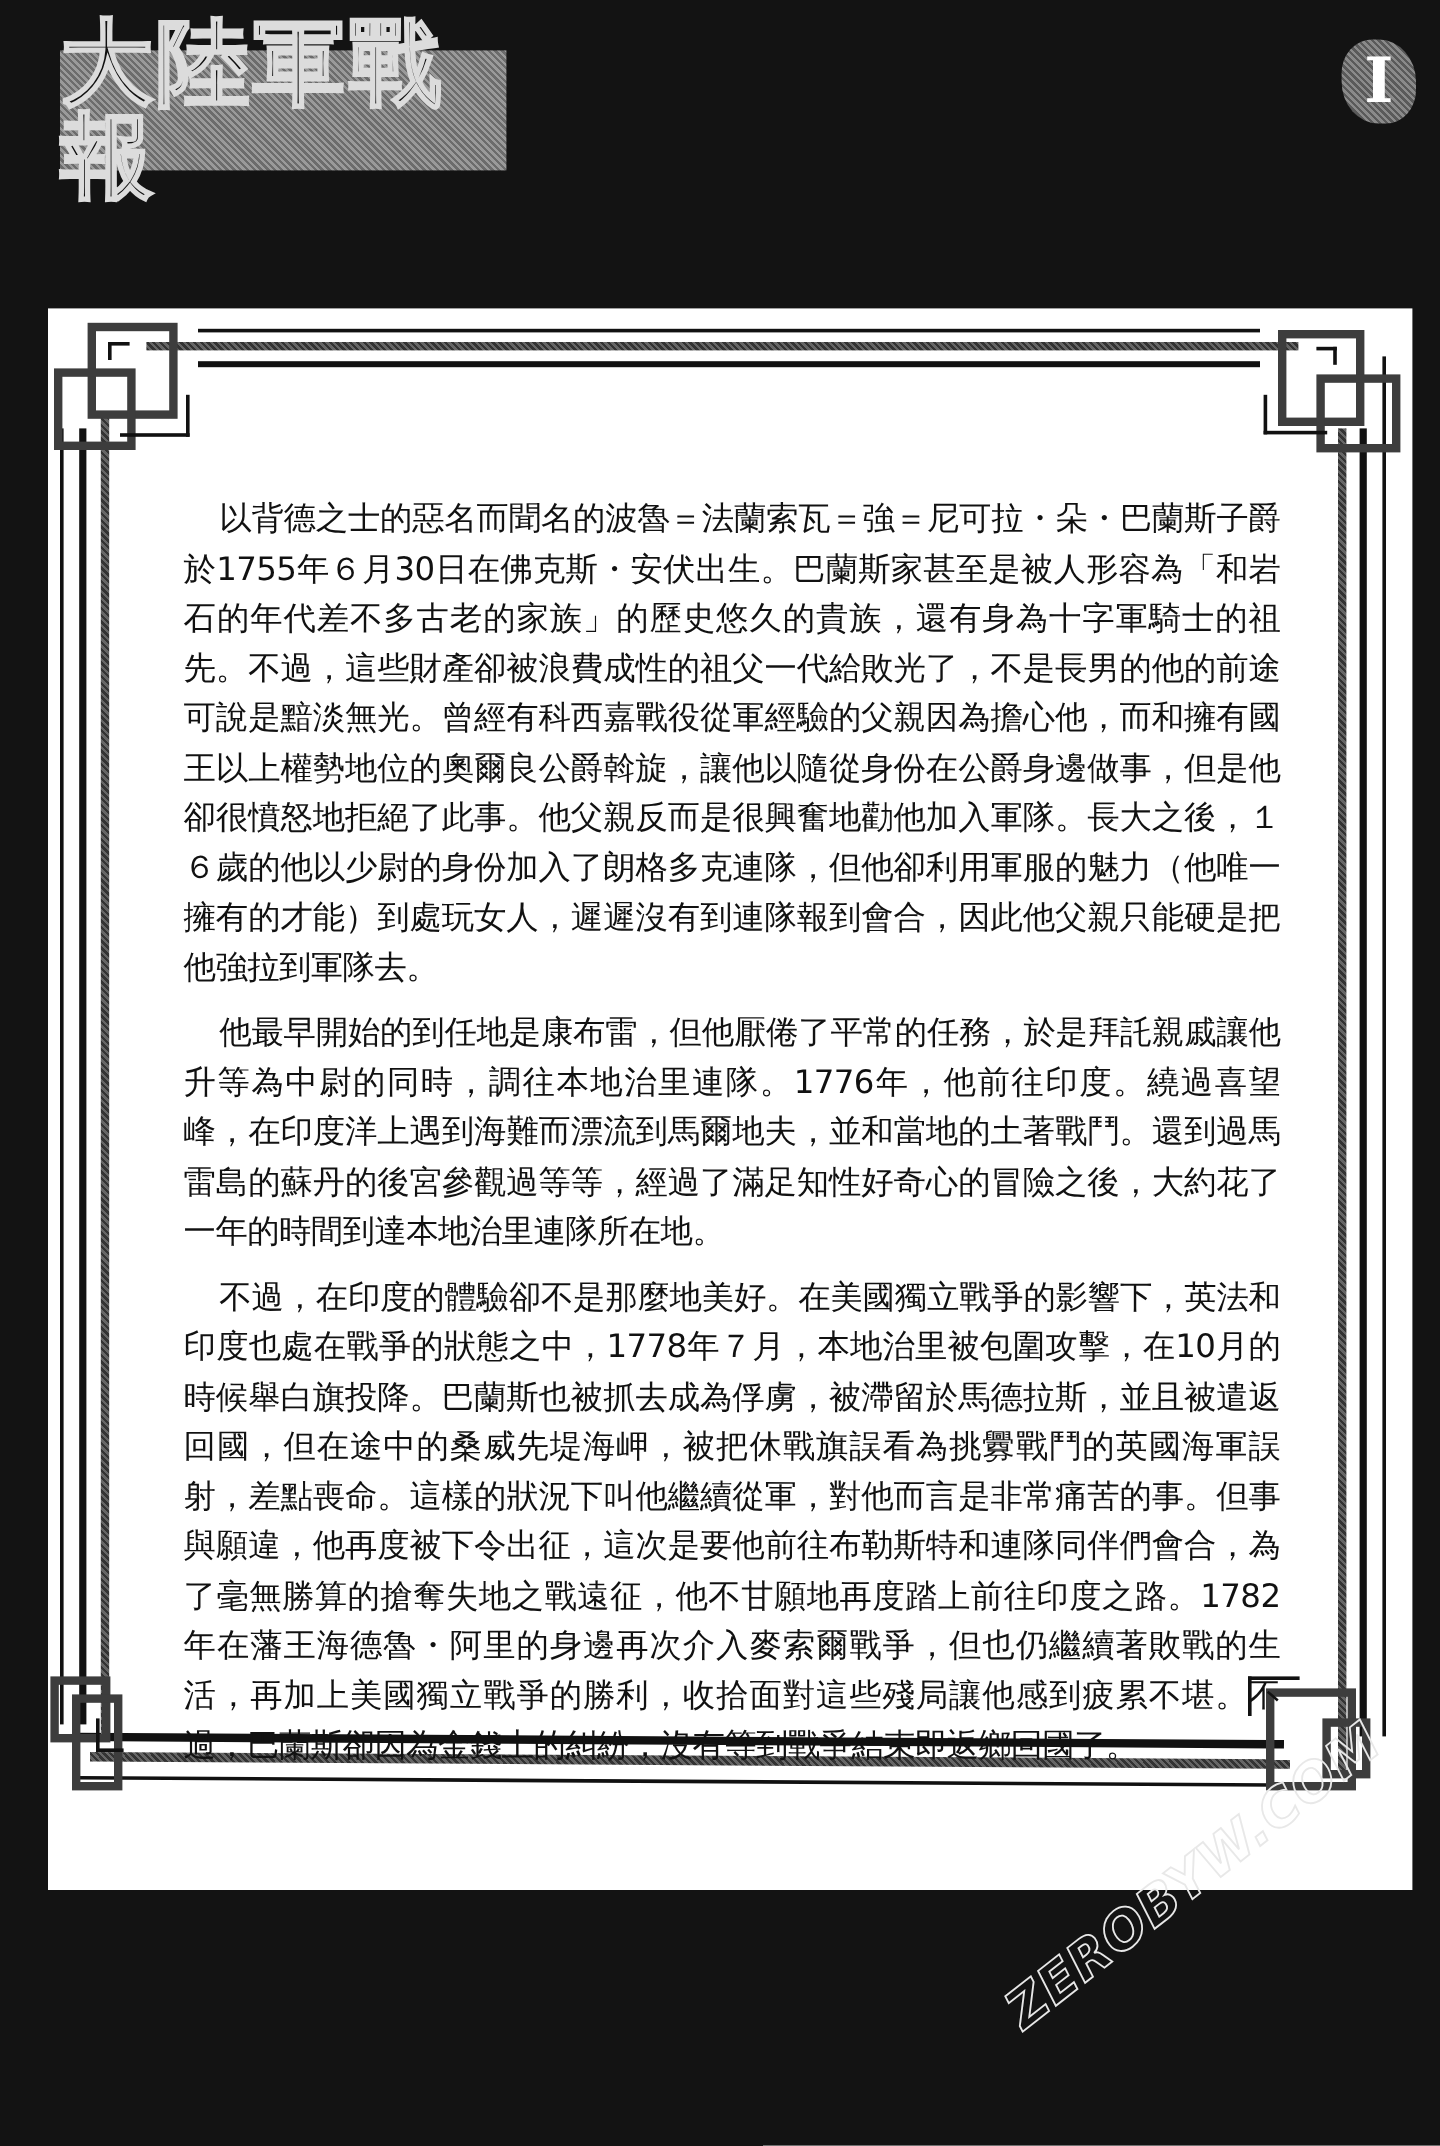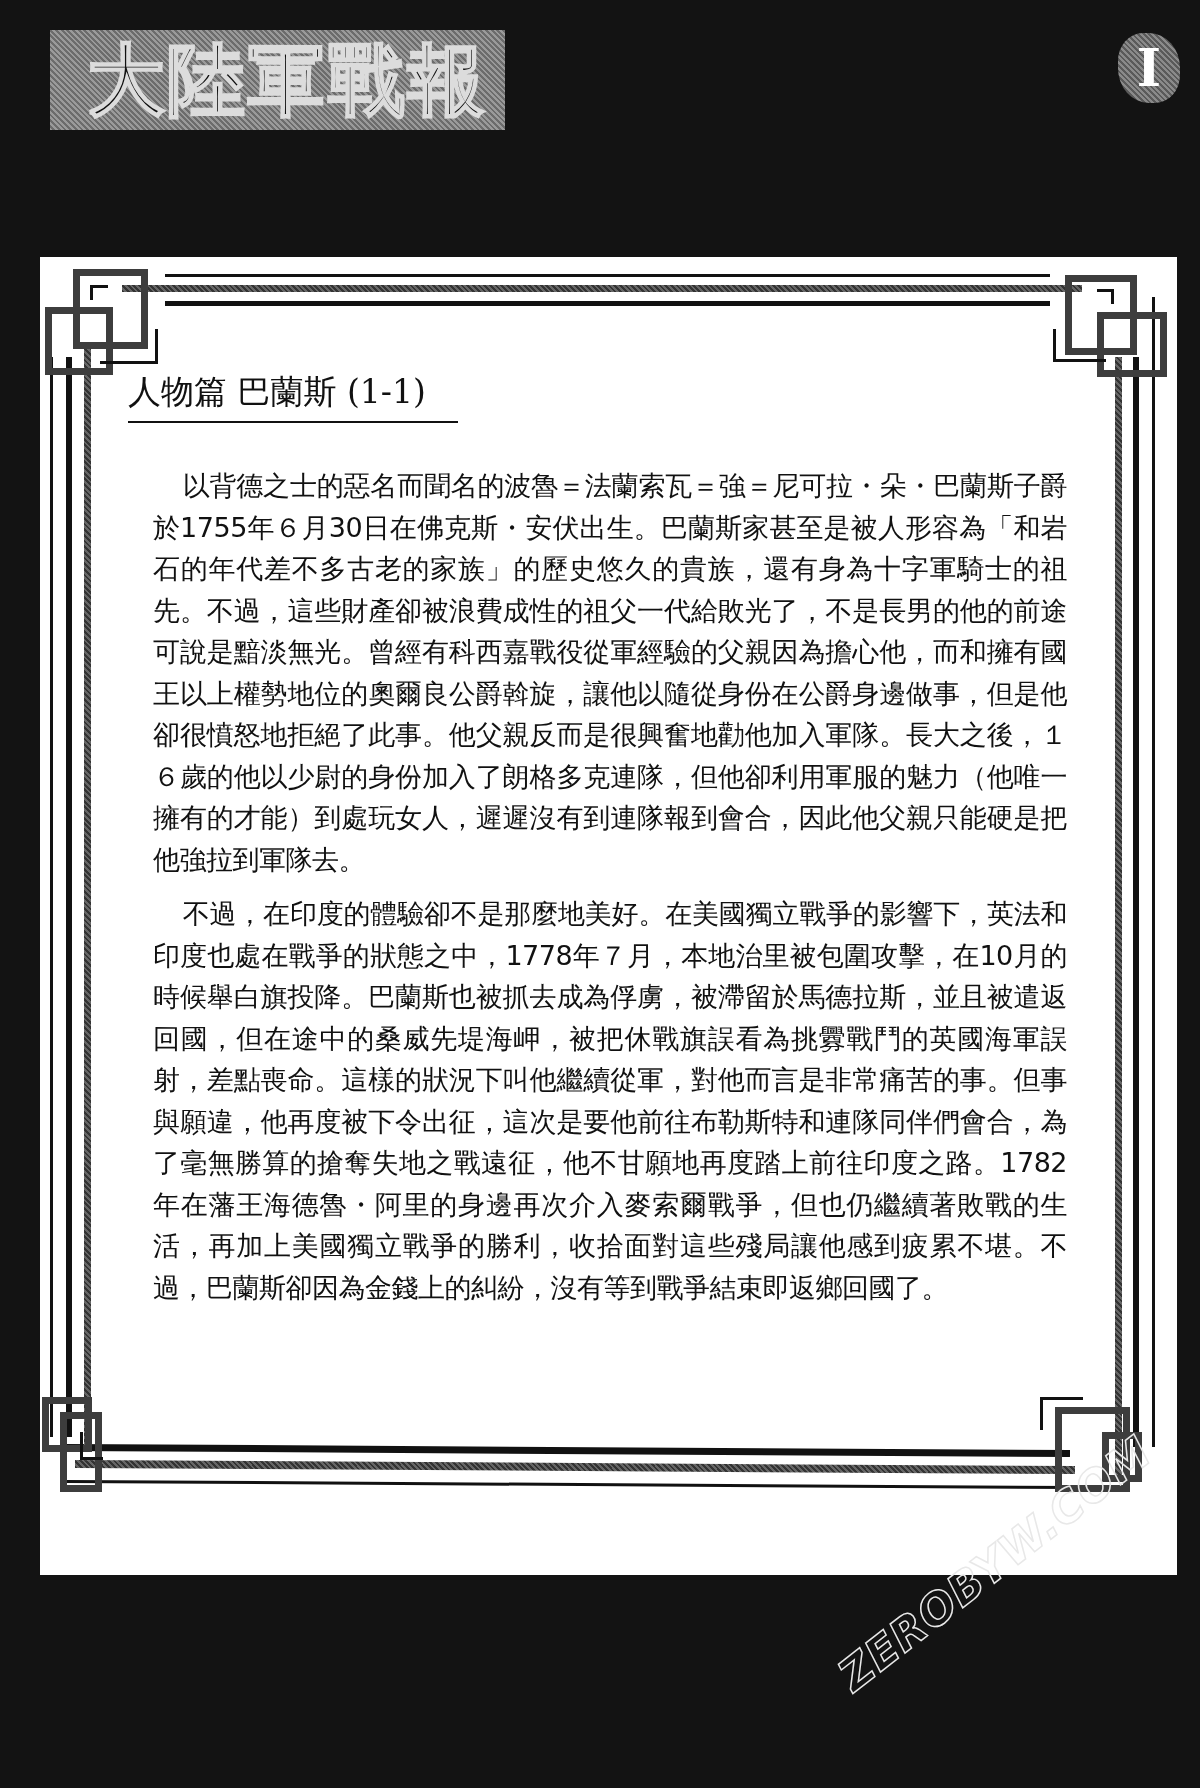--- a/index.html
+++ b/index.html
@@ -4,24 +4,24 @@
   <style>
     html, body { margin: 0; padding: 0; }
     body {
       width: 1200px; height: 1788px;
       background: #131313;
       position: relative;
       overflow: hidden;
       font-family: "DejaVu Serif", "Liberation Serif", serif;
     }
     .masthead {
-      position: absolute; left: 50px; top: 30px;
-      width: 436px; height: 100px;
+      position: absolute; left: 50px; top: 42px;
+      width: 372px; height: 100px;
       background: repeating-linear-gradient(45deg, #9a9a9a 0 2px, #6c6c6c 2px 4px);
-      display: flex; align-items: center; justify-content: center; padding-left: 19px;
+      display: flex; align-items: center; justify-content: center;
     }
     .masthead-text {
       font-family: "DejaVu Sans", sans-serif;
       font-weight: bold;
       font-size: 78px;
       letter-spacing: 2px;
       color: #111;
       -webkit-text-stroke: 2px #dcdcdc;
       line-height: 1;
     }
@@ -127,20 +127,20 @@
     <div class="knot-corner-mark" style="left:40px; top:1175px; width:20px; height:25px; border-width:0 0 3px 3px;"></div>
   </div>
   <div>
     <div class="knot" style="left:1015px; top:1150px; width:75px; height:85px;"></div>
     <div class="knot" style="left:1062px; top:1175px; width:40px; height:50px;"></div>
     <div class="knot-corner-mark" style="left:1000px; top:1140px; width:40px; height:30px; border-width:3px 0 0 3px;"></div>
   </div>
 </div>
 
 <div class="content">
-  <div class="section-title">人物篇 巴蘭斯 (1-1)</div>
   <div class="body-text">
     <p class="para">以背德之士的惡名而聞名的波魯＝法蘭索瓦＝強＝尼可拉・朵・巴蘭斯子爵於1755年６月30日在佛克斯・安伏出生。巴蘭斯家甚至是被人形容為「和岩石的年代差不多古老的家族」的歷史悠久的貴族，還有身為十字軍騎士的祖先。不過，這些財產卻被浪費成性的祖父一代給敗光了，不是長男的他的前途可說是黯淡無光。曾經有科西嘉戰役從軍經驗的父親因為擔心他，而和擁有國王以上權勢地位的奧爾良公爵斡旋，讓他以隨從身份在公爵身邊做事，但是他卻很憤怒地拒絕了此事。他父親反而是很興奮地勸他加入軍隊。長大之後，１６歲的他以少尉的身份加入了朗格多克連隊，但他卻利用軍服的魅力（他唯一擁有的才能）到處玩女人，遲遲沒有到連隊報到會合，因此他父親只能硬是把他強拉到軍隊去。</p>
+    <p class="para">他最早開始的到任地是康布雷，但他厭倦了平常的任務，於是拜託親戚讓他升等為中尉的同時，調往本地治里連隊。1776年，他前往印度。繞過喜望峰，在印度洋上遇到海難而漂流到馬爾地夫，並和當地的土著戰鬥。還到過馬雷島的蘇丹的後宮參觀過等等，經過了滿足知性好奇心的冒險之後，大約花了一年的時間到達本地治里連隊所在地。</p>
     <p class="para">不過，在印度的體驗卻不是那麼地美好。在美國獨立戰爭的影響下，英法和印度也處在戰爭的狀態之中，1778年７月，本地治里被包圍攻擊，在10月的時候舉白旗投降。巴蘭斯也被抓去成為俘虜，被滯留於馬德拉斯，並且被遣返回國，但在途中的桑威先堤海岬，被把休戰旗誤看為挑釁戰鬥的英國海軍誤射，差點喪命。這樣的狀況下叫他繼續從軍，對他而言是非常痛苦的事。但事與願違，他再度被下令出征，這次是要他前往布勒斯特和連隊同伴們會合，為了毫無勝算的搶奪失地之戰遠征，他不甘願地再度踏上前往印度之路。1782年在藩王海德魯・阿里的身邊再次介入麥索爾戰爭，但也仍繼續著敗戰的生活，再加上美國獨立戰爭的勝利，收拾面對這些殘局讓他感到疲累不堪。不過，巴蘭斯卻因為金錢上的糾紛，沒有等到戰爭結束即返鄉回國了。</p>
   </div>
 </div>
 
 <div class="watermark">ZEROBYW.COM</div>
 
 </body></html>

